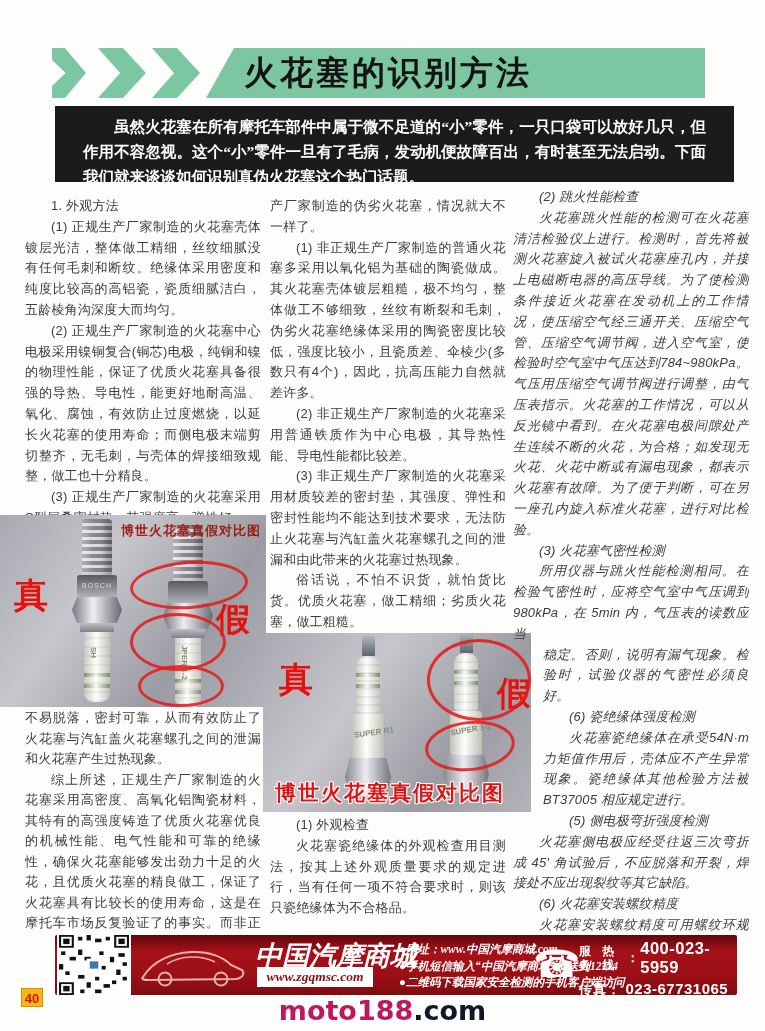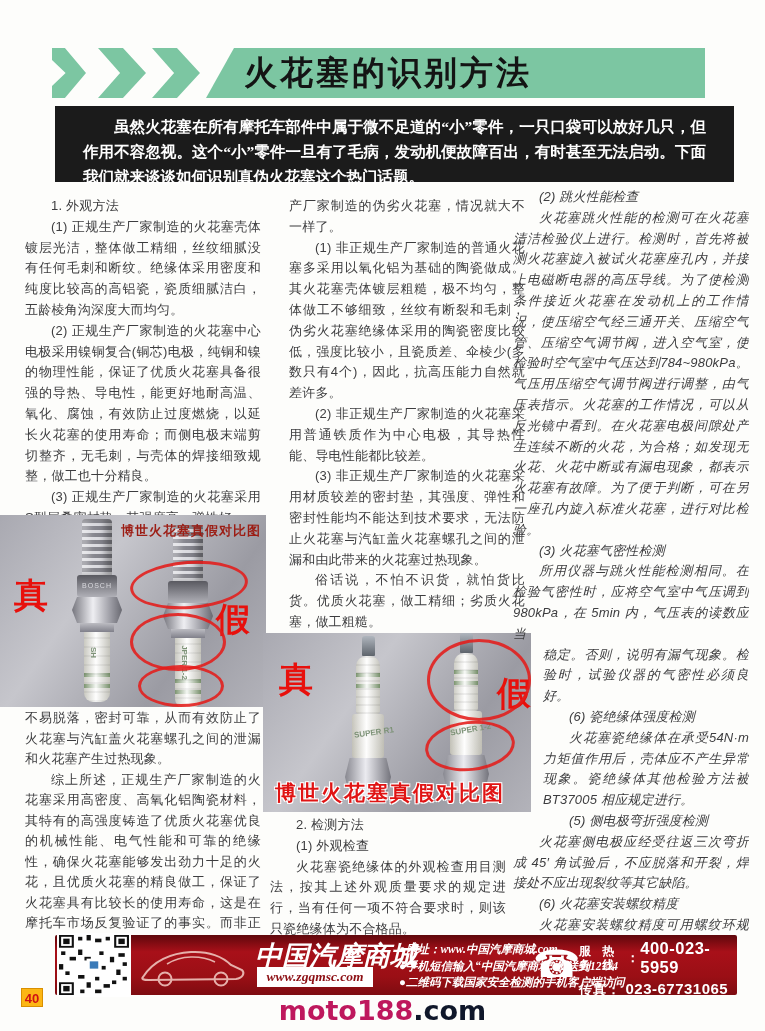--- a/index.html
+++ b/index.html
@@ -22,21 +22,21 @@
          font-size:15.5px;line-height:25px;text-align:justify;}
   .intro p{margin:0;text-indent:2em;}
 
   
   .col{position:absolute;font-size:13px;line-height:20.8px;text-align:justify;letter-spacing:.2px;overflow:hidden;}
   .col p{margin:0;text-indent:2em;}
   .col p.cont{text-indent:0;}
   .col p.push{margin-left:30px;}
   #col1u{left:25px;top:196px;width:236px;height:319px;}
   #col1l{left:25px;top:708px;width:236px;height:227px;line-height:20.5px;}
-  #col2u{left:270px;top:196px;width:236px;height:437px;margin-left:19px;}
+  #col2u{left:270px;top:196px;width:236px;height:437px;}
   #col2l{left:270px;top:815px;width:236px;height:126px;}
   #col3{left:513px;top:187px;width:236px;height:748px;font-style:italic;}
 
   
   .photo{position:absolute;overflow:hidden;
          background:linear-gradient(125deg,#a9a9b1 0%,#c6c6cc 35%,#9b9ba3 70%,#b3b3ba 100%);}
   #photo1{left:0;top:515px;width:266px;height:192px;}
   #photo2{left:263px;top:633px;width:268px;height:179px;}
   .lbl{position:absolute;font-size:34px;font-weight:900;color:#e8100c;
        font-family:"Liberation Sans","DejaVu Sans",sans-serif;}
@@ -181,21 +181,20 @@
     <div class="p2-hex"></div>
   </div>
   <span class="lbl" style="left:16px;top:24px;">真</span>
   <span class="lbl" style="left:234px;top:38px;">假</span>
   <div class="ring" style="left:164px;top:6px;width:98px;height:76px;"></div>
   <div class="ring" style="left:162px;top:88px;width:84px;height:44px;transform:rotate(-6deg);"></div>
   <span class="cap2">博世火花塞真假对比图</span>
 </div>
 
 <div class="col" id="col2l">
-  <p>2. 检测方法</p>
   <p>(1) 外观检查</p>
   <p>火花塞瓷绝缘体的外观检查用目测法，按其上述外观质量要求的规定进行，当有任何一项不符合要求时，则该只瓷绝缘体为不合格品。</p>
 </div>
 
 <div class="col" id="col3">
   <p>(2) 跳火性能检查</p>
   <p>火花塞跳火性能的检测可在火花塞清洁检验仪上进行。检测时，首先将被测火花塞旋入被试火花塞座孔内，并接上电磁断电器的高压导线。为了使检测条件接近火花塞在发动机上的工作情况，使压缩空气经三通开关、压缩空气管、压缩空气调节阀，进入空气室，使检验时空气室中气压达到784~980kPa。气压用压缩空气调节阀进行调整，由气压表指示。火花塞的工作情况，可以从反光镜中看到。在火花塞电极间隙处产生连续不断的火花，为合格；如发现无火花、火花中断或有漏电现象，都表示火花塞有故障。为了便于判断，可在另一座孔内旋入标准火花塞，进行对比检验。</p>
   <p>(3) 火花塞气密性检测</p>
   <p>所用仪器与跳火性能检测相同。在检验气密性时，应将空气室中气压调到980kPa，在 5min 内，气压表的读数应当</p>
   <p class="cont push">稳定。否则，说明有漏气现象。检验时，试验仪器的气密性必须良好。</p>

